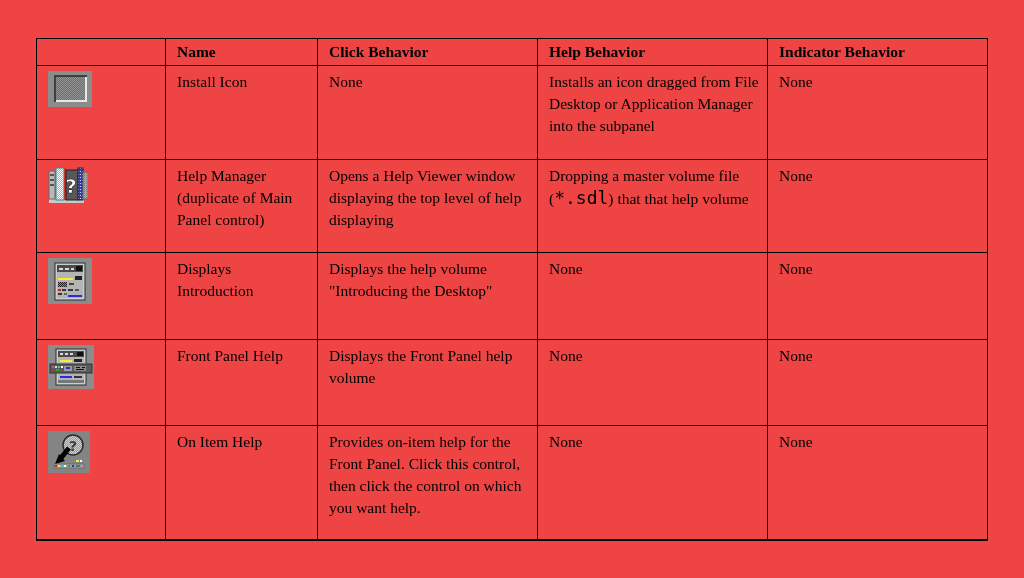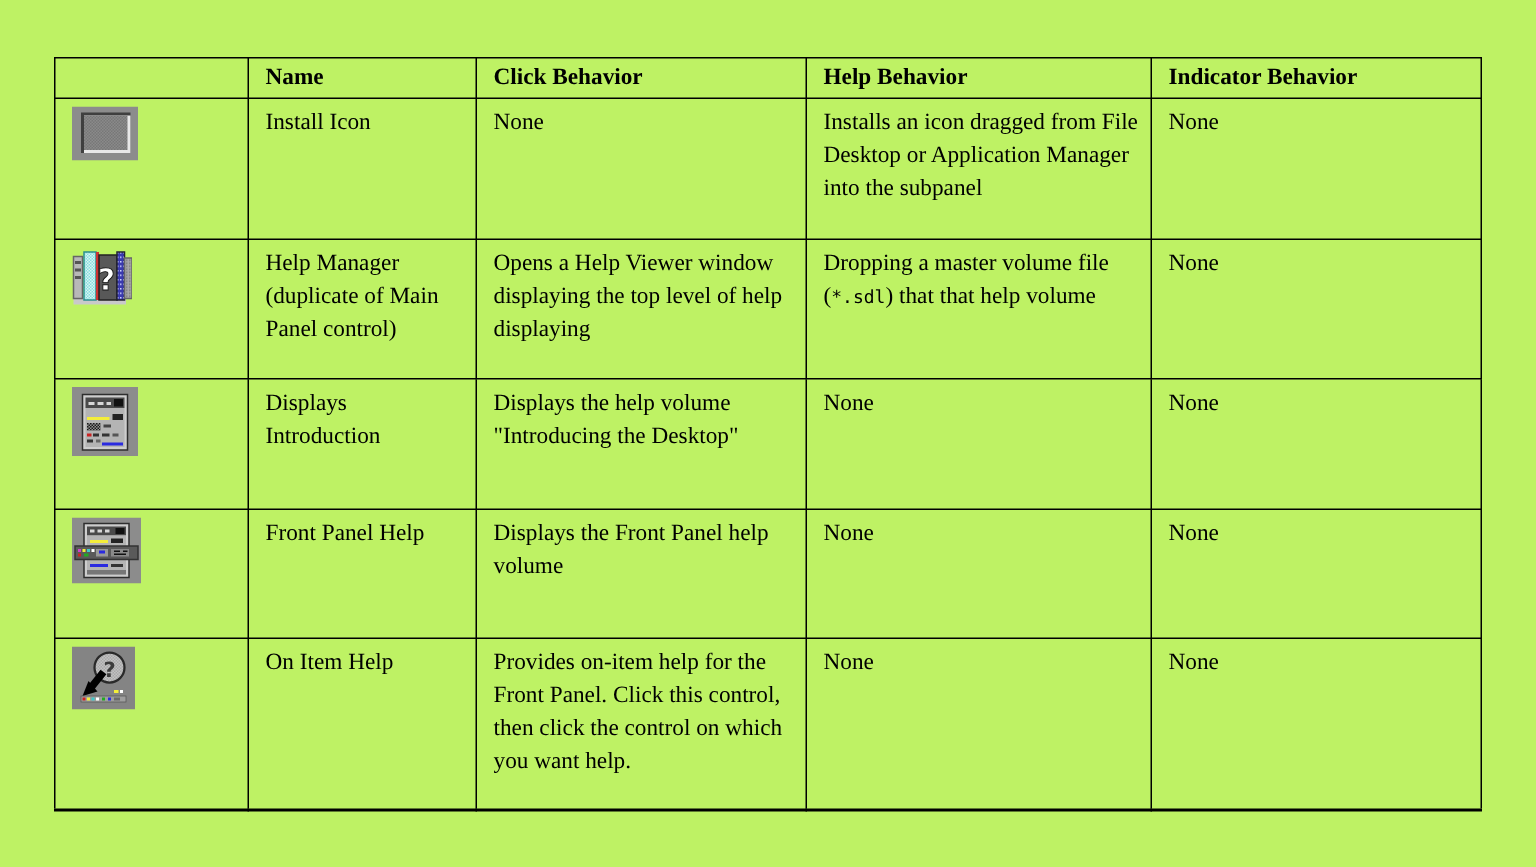--- a/index.html
+++ b/index.html
@@ -1,32 +1,32 @@
 <!DOCTYPE html>
 <html><head>
 <meta charset="utf-8">
 <style>
   html,body{margin:0;padding:0;background:#ffffff;}
-  .page{position:relative;width:1024px;height:578px;background:#bef264;overflow:hidden;}
+  .page{position:relative;width:1024px;height:578px;background:#ef4444;overflow:hidden;}
   table.doc-table{
     position:absolute;left:36px;top:38px;width:951px;
     border-collapse:collapse;table-layout:fixed;
     border:1px solid #000;border-bottom:2px solid #000;
   }
   .doc-table th,.doc-table td{
     border:1px solid #000;
     vertical-align:top;text-align:left;
     padding:5px 8px 0 11px;
     font-family:"Liberation Serif","DejaVu Serif",serif;
     font-size:15.5px;line-height:22px;color:#000;
     overflow:hidden;
   }
   .doc-table th{font-weight:bold;padding-top:2px;padding-bottom:2px;}
   .icon-cell{text-align:center;padding:11px 4px 0 4px;}
-  .mono{font-family:"DejaVu Sans Mono","Liberation Mono",monospace;font-size:12px;}
+  .mono{font-family:"DejaVu Sans Mono","Liberation Mono",monospace;font-size:18px;}
   svg{display:inline-block;vertical-align:top;}
 </style>
 </head>
 <body>
 
 <div class="page">
   <table class="doc-table">
     <colgroup>
       <col style="width:129px">
         <col style="width:152px">

